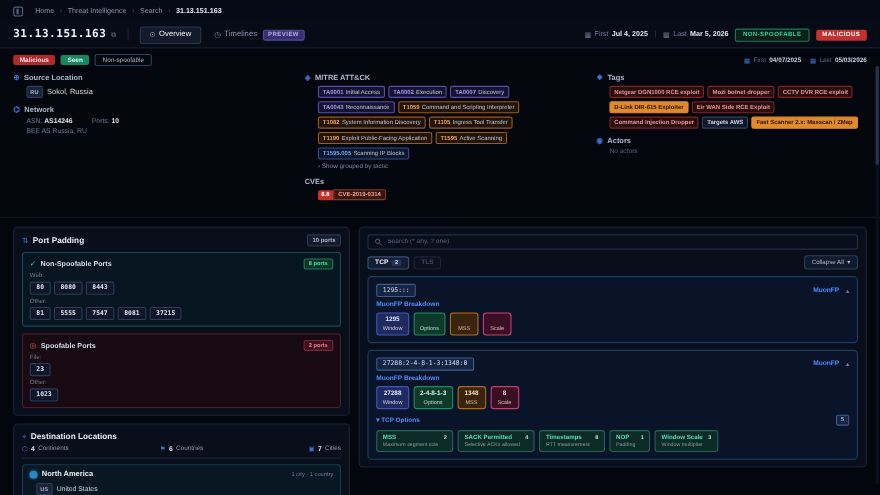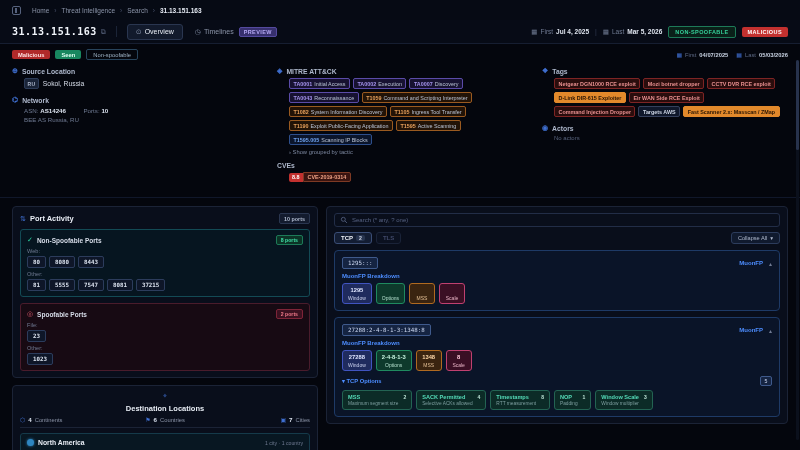--- a/index.html
+++ b/index.html
@@ -327,21 +327,21 @@
   </div>
 </div>
 
 <div class="main">
 
   <div class="left-col">
 
     <div class="panel">
       <div class="panel-head">
         <span class="sum-ic">⇅</span>
-        <span class="panel-title">Port Activity</span>
+        <span class="panel-title">Port Padding</span>
         <span class="count-badge">10 ports</span>
       </div>
 
       <div class="subpanel teal">
         <div class="sp-head">
           <span class="sp-ic-green">✓</span>
           <span class="sp-title">Non-Spoofable Ports</span>
           <span class="sp-badge green">8 ports</span>
         </div>
         <div class="group-label">Web:</div>
@@ -371,21 +371,21 @@
           <span class="port-chip">23</span>
         </div>
         <div class="group-label">Other:</div>
         <div class="port-row">
           <span class="port-chip">1023</span>
         </div>
       </div>
     </div>
 
     <div class="panel" style="flex:1; overflow:hidden;">
-      <div class="panel-head" style="margin-bottom:3px;flex-direction:column;">
+      <div class="panel-head" style="margin-bottom:3px;">
         <span class="sum-ic">⌖</span>
         <span class="panel-title">Destination Locations</span>
       </div>
       <div class="dest-stats">
         <span class="stat">
           <span class="stat-ic">⬡</span>
           <b>4</b>
             <span>Continents</span>
         </span>
         <span class="stat">

